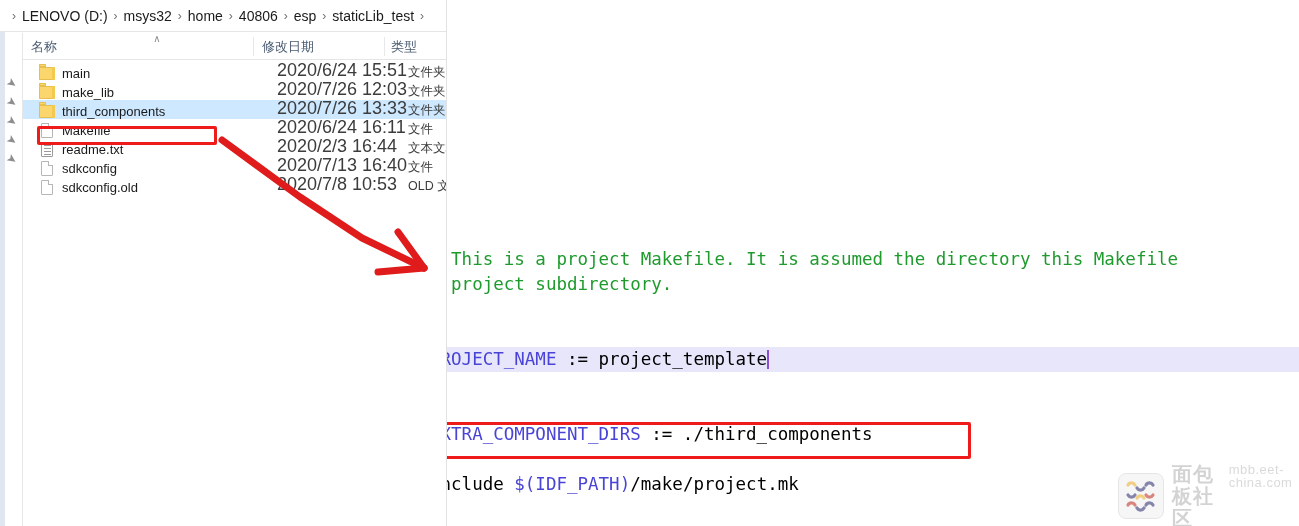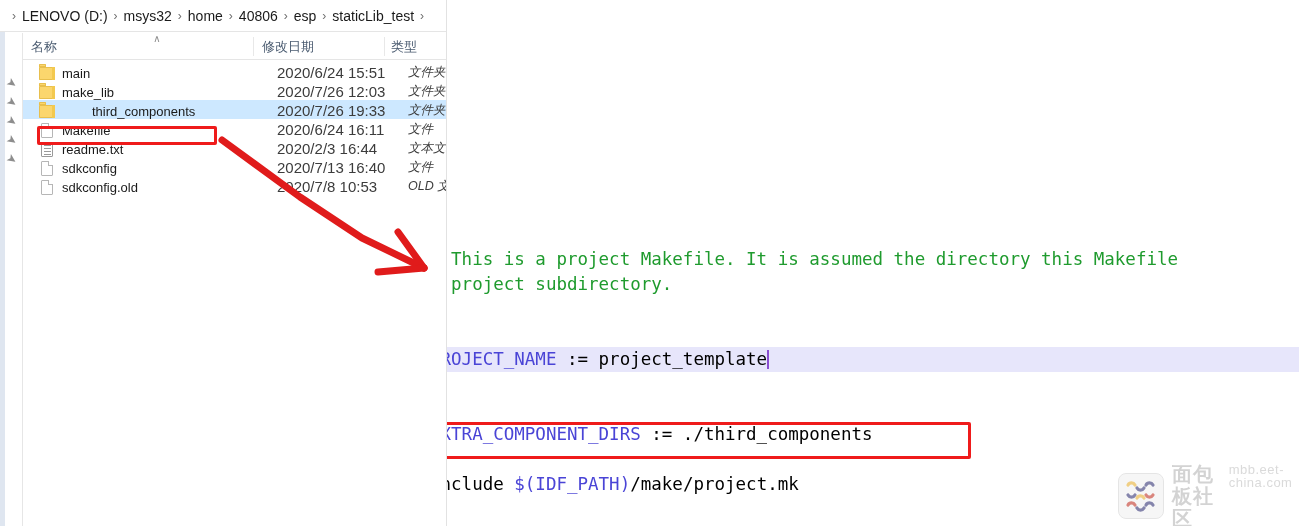--- a/index.html
+++ b/index.html
@@ -131,42 +131,40 @@
     position: relative;
     height: 19px;
     display: flex;
     align-items: flex-end;
     font-size: 13px;
     color: #1a1a1a;
     white-space: nowrap;
   }
   .file-row.selected {
     background: #cde8ff;
-    gap: 30px;
   }
   .ficon {
     position: relative;
     width: 16px; height: 15px;
     margin-left: 16px;
     margin-right: 7px;
     flex: 0 0 auto;
   }
   .fname { flex: 0 0 auto; }
   .fdate {
     position: absolute;
     left: 254px;
     color: #3c3c3c;
-    font-size: 15px;
+    font-size: 18px;
   }
   .ftype {
     position: absolute;
     left: 385px;
     color: #3c3c3c;
     font-size: 12.5px;
-    font-style: italic;
   }
   .fsize {
     position: absolute;
     left: 478px;
     width: 60px;
     text-align: right;
     color: #3c3c3c;
     font-size: 12.5px;
   }
 
@@ -399,21 +397,21 @@
         <span class="fname">make_lib</span>
         <span class="fdate">2020/7/26 12:03</span>
         <span class="ftype">文件夹</span>
         <span class="fsize"></span>
       </div>
       <div class="file-row selected">
         <div class="ficon">
           <div class="icon-folder"></div>
         </div>
         <span class="fname">third_components</span>
-        <span class="fdate">2020/7/26 19:33</span>
+        <span class="fdate">2020/7/26 13:33</span>
         <span class="ftype">文件夹</span>
         <span class="fsize"></span>
       </div>
       <div class="file-row">
         <div class="ficon">
           <div class="icon-file"></div>
         </div>
         <span class="fname">Makefile</span>
         <span class="fdate">2020/6/24 16:11</span>
         <span class="ftype">文件</span>

